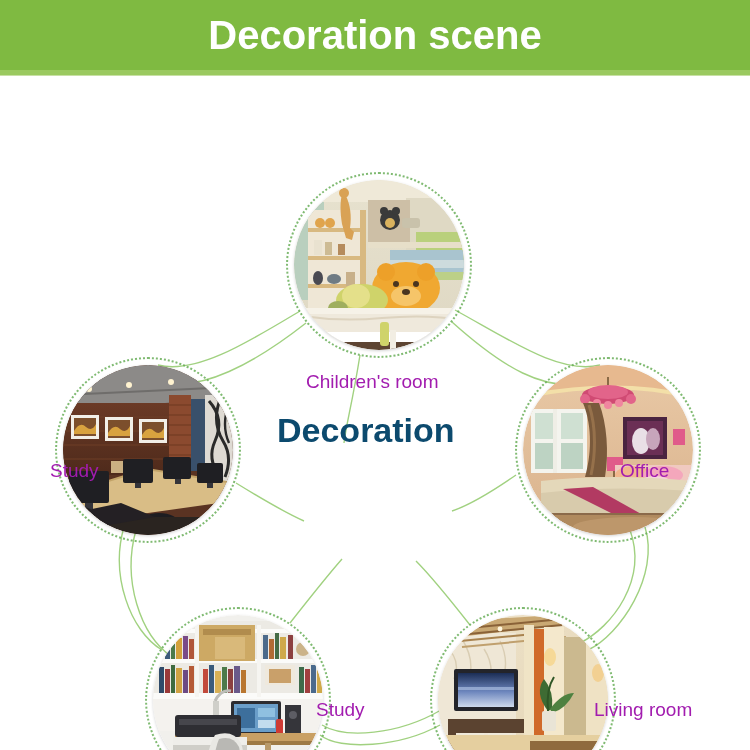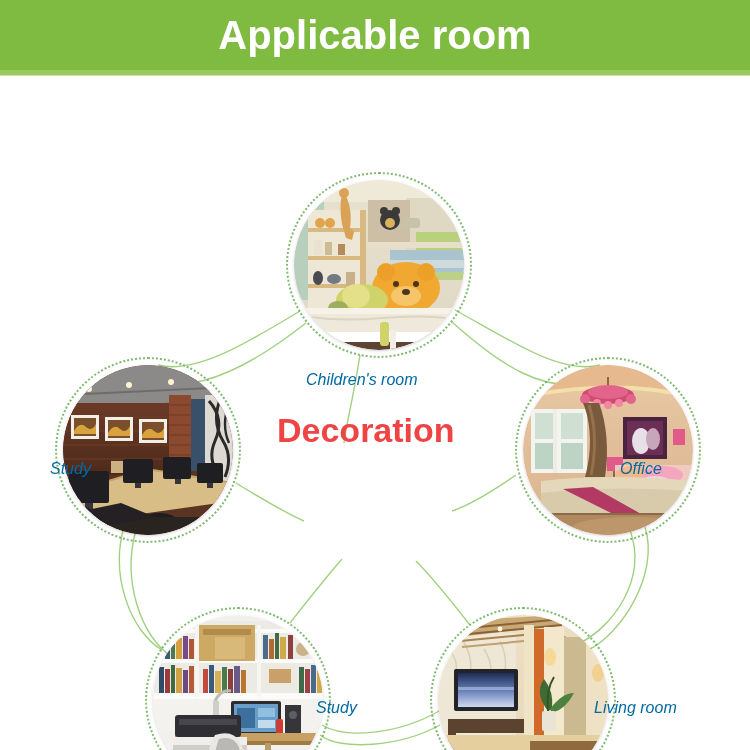--- a/index.html
+++ b/index.html
@@ -74,43 +74,42 @@
   .photo {
     position: absolute;
     border-radius: 50%;
     overflow: hidden;
     box-shadow: 0 1px 3px rgba(0,0,0,.18);
   }
   .photo svg { display: block; }
 
   .node-label {
     position: absolute;
-    color: #0369a1;
-    font-size: 16px;
+    color: #a21caf;
+    font-size: 19px;
     font-family: "Liberation Sans", sans-serif;
     white-space: nowrap;
     line-height: 1;
-    font-style: italic;
   }
 
   #center-title {
     position: absolute;
-    color: #ef4444;
+    color: #0c4a6e;
     font-size: 34px;
     font-weight: bold;
     white-space: nowrap;
     font-family: "Liberation Sans", sans-serif;
   }
 </style>
 </head>
 <body>
 
 <div id="banner"></div>
 <div id="banner-underline"></div>
-<div id="banner-title">Applicable room</div>
+<div id="banner-title">Decoration scene</div>
 
 <div id="stage">
 
   <svg id="arcs" viewBox="0 0 750 675">
     <g fill="none" stroke="#9ccf7a" stroke-width="1.4" opacity="0.95">
 
       <path d="M 455 235 C 510 265 560 300 600 290"></path>
       <path d="M 452 247 C 500 290 545 320 594 307"></path>
 
       <path d="M 645 452 C 660 500 620 560 588 575"></path>

